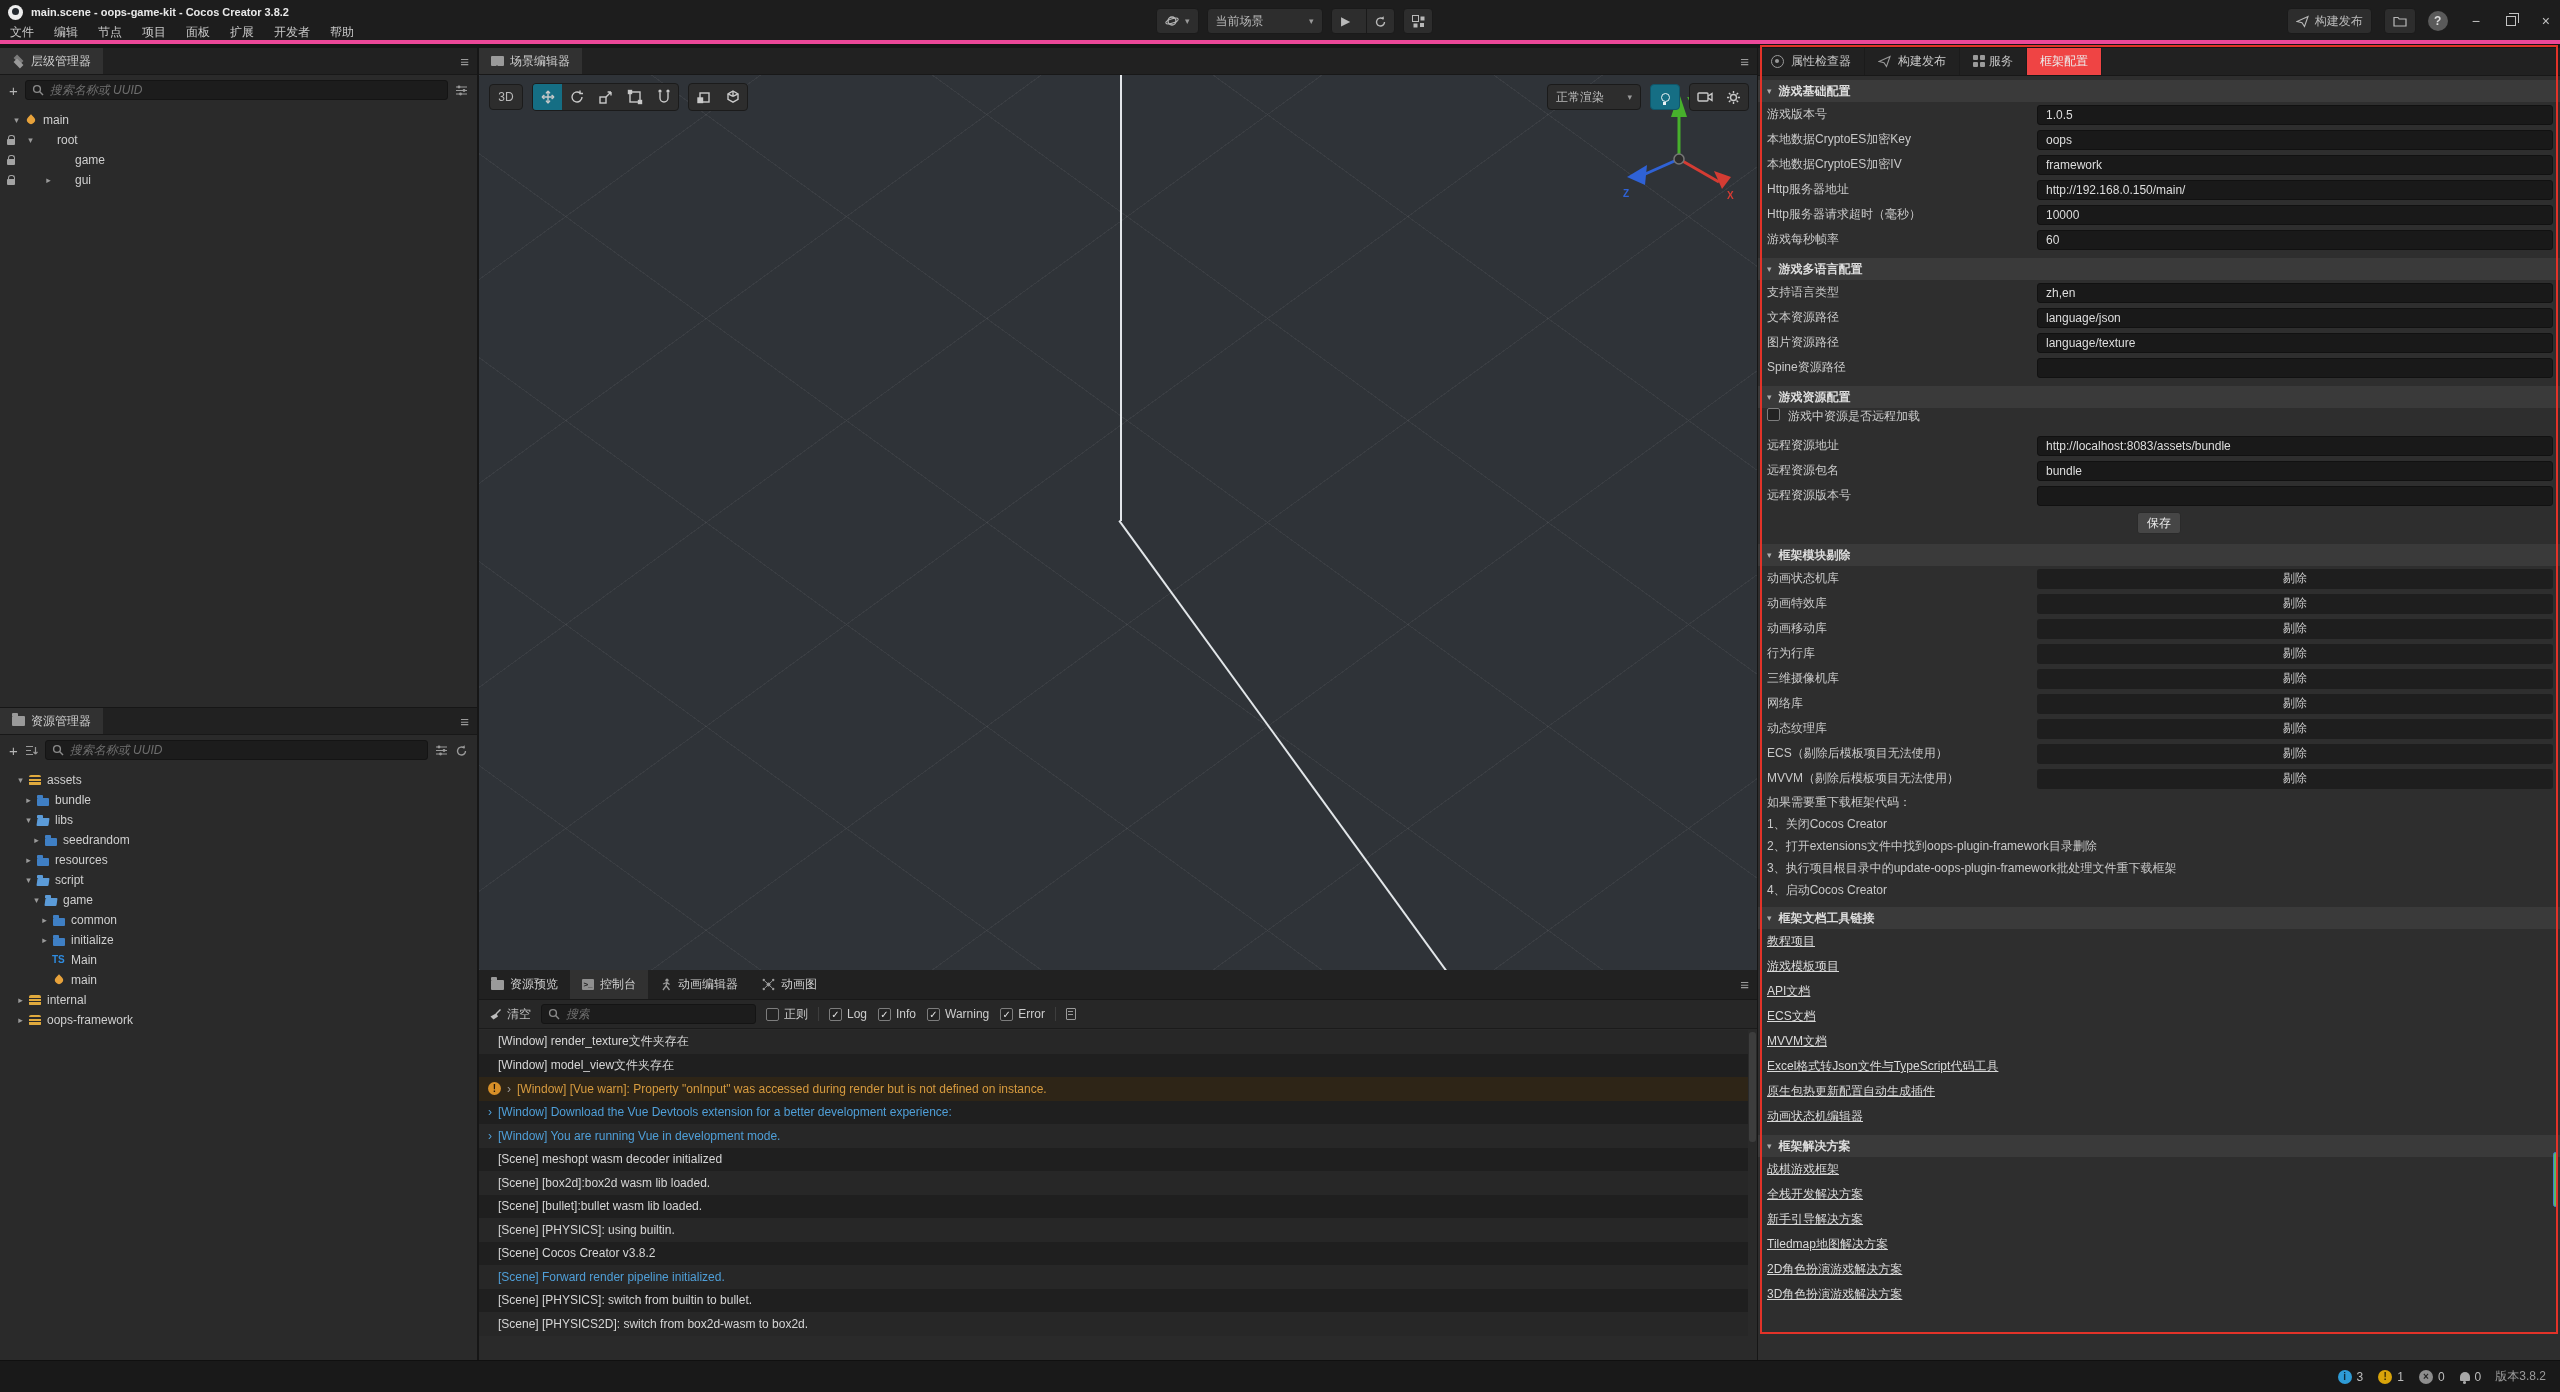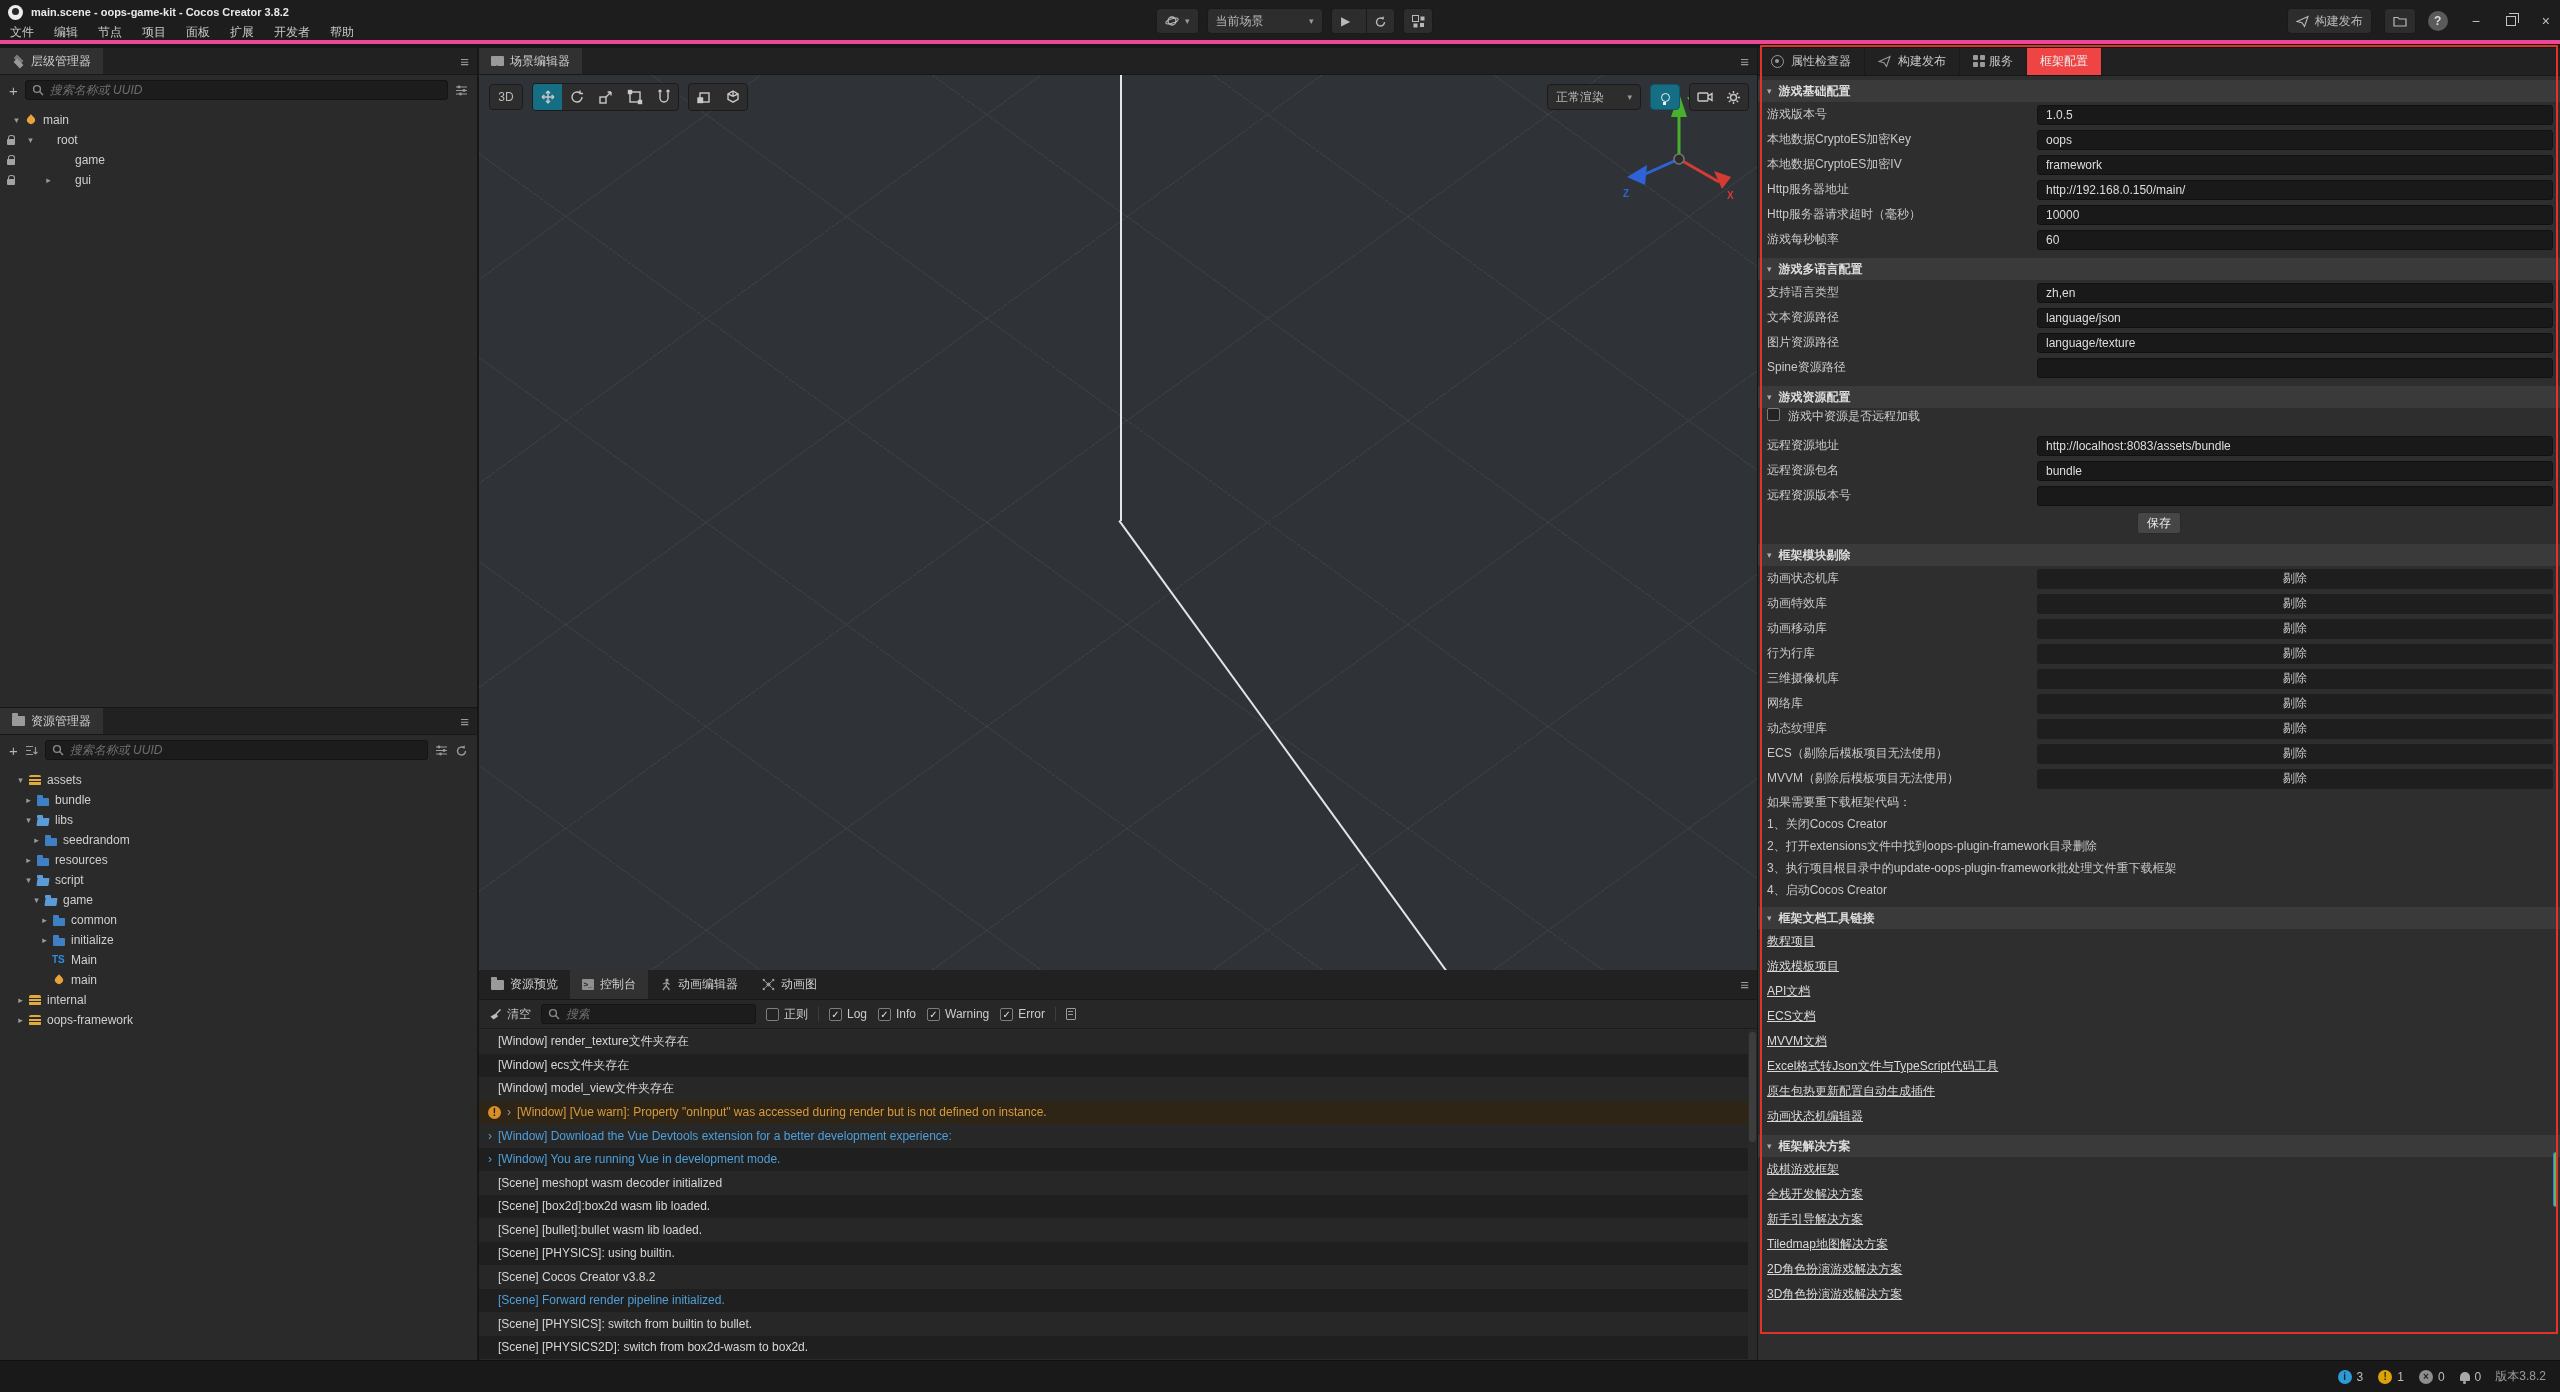--- a/index.html
+++ b/index.html
@@ -599,25 +599,20 @@
       <span class="ic-doc"></span>
     </div>
     <div class="logs">
 
         <div class="lrow" data-type="log">
 
           <span class="lexp">›</span>
           <span class="ltext">[Window] render_texture文件夹存在</span>
         </div>
 
-        <div class="lrow" data-type="log">
-
-          <span class="lexp">›</span>
-          <span class="ltext">[Window] ecs文件夹存在</span>
-        </div>
 
         <div class="lrow" data-type="log">
 
           <span class="lexp">›</span>
           <span class="ltext">[Window] model_view文件夹存在</span>
         </div>
 
         <div class="lrow" data-type="warn">
           <span class="lwarn-ic"></span>
           <span class="lexp" data-exp="true">›</span>

